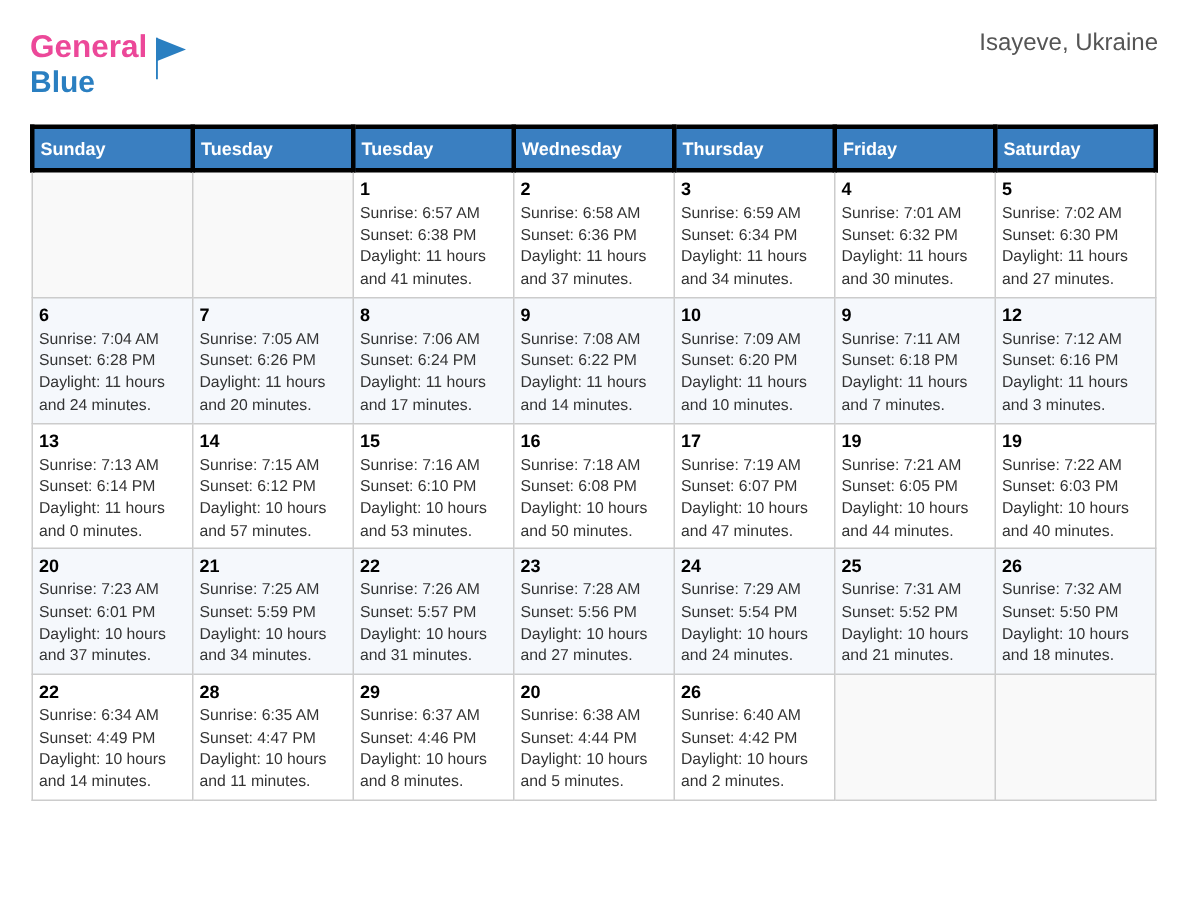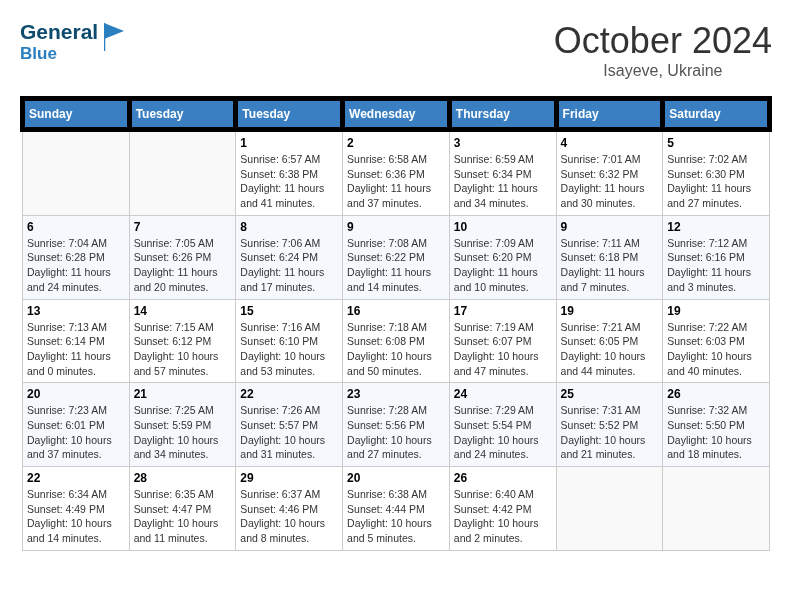--- a/index.html
+++ b/index.html
@@ -39,21 +39,21 @@
       border-collapse: collapse;
       font-size: 11px;
     }
     .calendar th {
       background-color: #3a7fc1;
       color: #fff;
       padding: 6px 4px;
       text-align: left;
       font-size: 12px;
       font-weight: bold;
-      border: 5px solid #000000;
+      border: 3px solid #000000;
     }
     .calendar td {
       border: 1px solid #ccc;
       vertical-align: top;
       padding: 4px;
       width: 107px;
       min-height: 80px;
       background: #fff;
     }
     .calendar tr:nth-child(even) td {
@@ -80,31 +80,30 @@
       gap: 4px;
     }
   </style>
 </head>
 <body>
 
 <div class="header">
   <div class="logo">
     <div class="logo-wrapper">
       <div>
-        <span style="font-size:21px; font-weight:bold; color:#0c4a6e;text-align:center;">General</span><br>
-        <span style="font-size:17px; font-weight:bold; color:#2a7fc1;">Blue</span>
+        <span style="font-size:21px; font-weight:bold; color:#ec4899;text-align:center;">General</span><br>
+        <span style="font-size:20px; font-weight:bold; color:#2a7fc1;">Blue</span>
       </div>
       <svg width="22" height="28" viewBox="0 0 22 28" style="margin-left:2px; margin-top:-10px;">
         <polygon points="0,0 20,8 0,16" fill="#2a7fc1"></polygon>
         <line x1="0" y1="0" x2="0" y2="28" stroke="#2a7fc1" stroke-width="2.5"></line>
       </svg>
     </div>
   </div>
   <div class="title-block">
-    <div class="month-title">October 2024</div>
     <div class="location">Isayeve, Ukraine</div>
   </div>
 </div>
 
 <table class="calendar">
   <thead>
     <tr>
     <th>Sunday</th>
         <th>Tuesday</th>
         <th>Tuesday</th>

